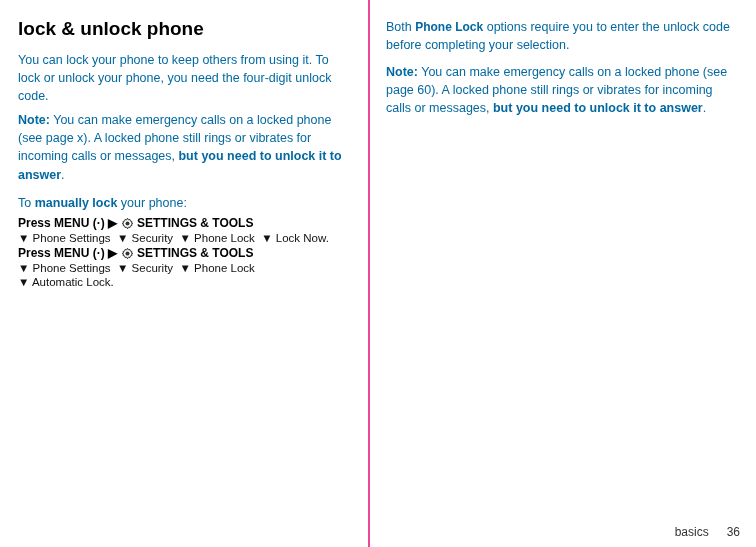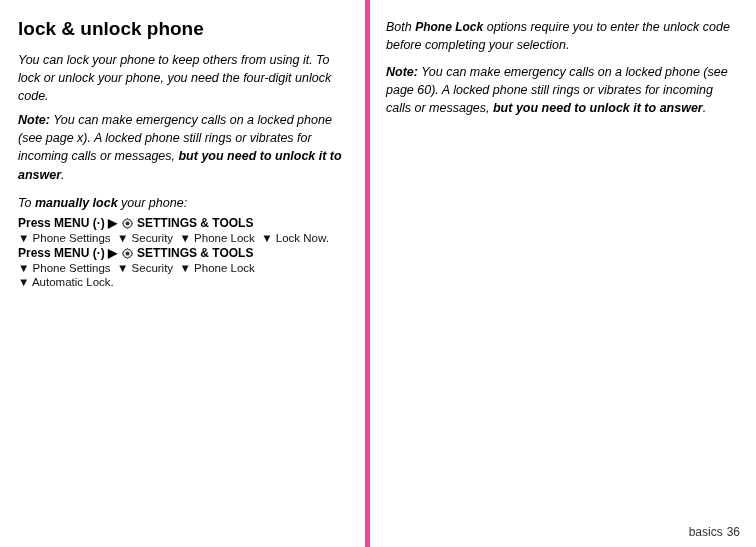--- a/index.html
+++ b/index.html
@@ -19,21 +19,21 @@
       display: flex;
       width: 756px;
       height: 547px;
       position: relative;
     }
 
     
     .left-col {
       width: 370px;
       padding: 18px 16px 16px 18px;
-      border-right: 5px solid #ec4899;
+      border-right: 2px solid #ec4899;
       position: relative;
     }
 
     
     .right-col {
       width: 386px;
       padding: 18px 16px 16px 16px;
       position: relative;
     }
 
@@ -42,22 +42,21 @@
       font-weight: bold;
       color: #000000;
       margin-bottom: 10px;
       line-height: 1.2;
     }
 
     p {
       font-size: 12.5px;
       line-height: 1.45;
       margin-bottom: 8px;
-      color: #000000;
-      font-style: italic;
+      color: #0369a1;
     }
 
     .note-label {
       font-weight: bold;
       font-size: 12.5px;
       margin-top: 45px;
     }
 
     .bold-text {
       font-weight: bold;
@@ -93,21 +92,21 @@
       position: absolute;
       bottom: 0;
       right: 0;
       width: 386px;
       display: flex;
       justify-content: flex-end;
       align-items: center;
       padding: 8px 16px;
       font-size: 12px;
       color: #333;
-      gap: 4px;
+      gap: 18px;
     }
 
     .inline-code {
       font-family: Arial, Helvetica, sans-serif;
       font-weight: bold;
       font-size: 12px;
     }
 
     .menu-settings-row {
       display: flex;

